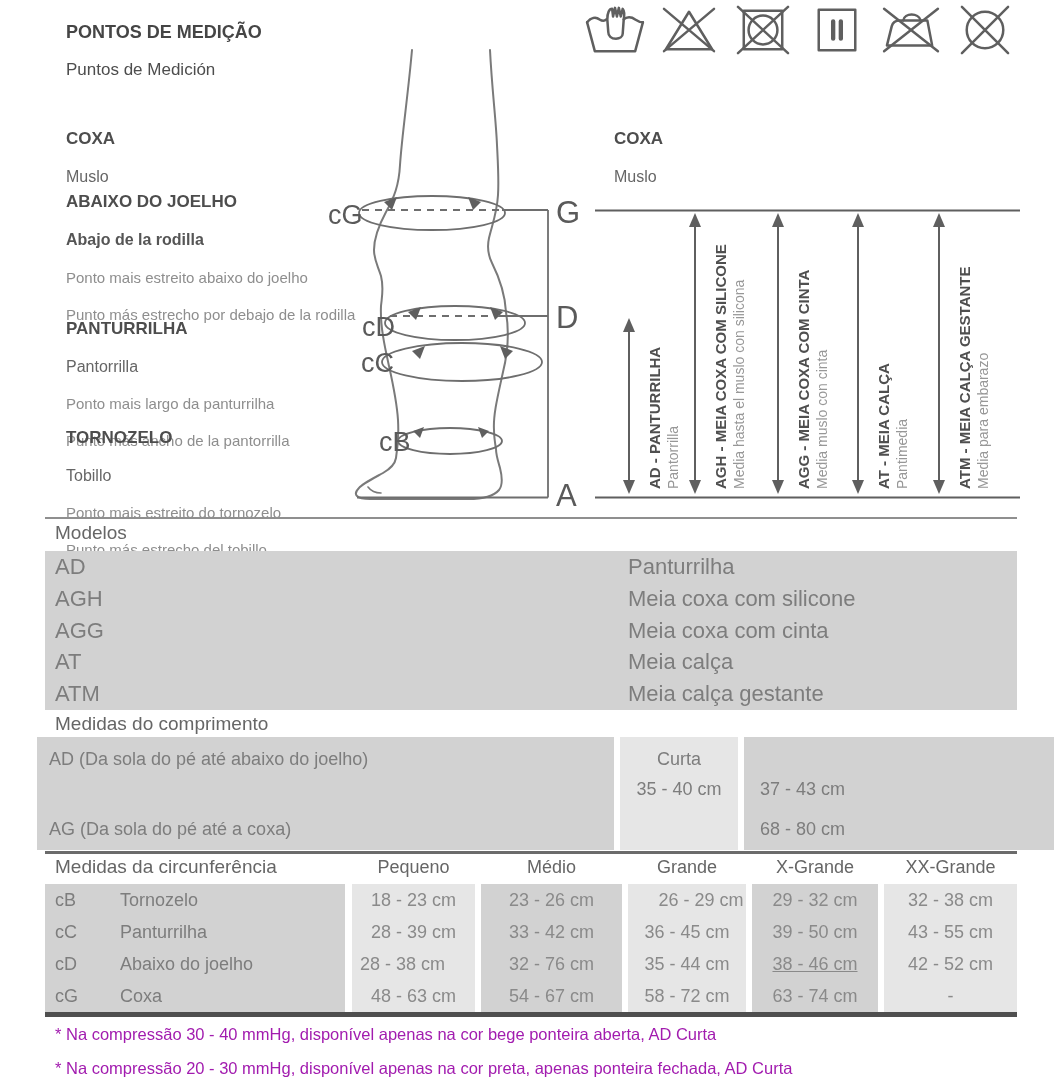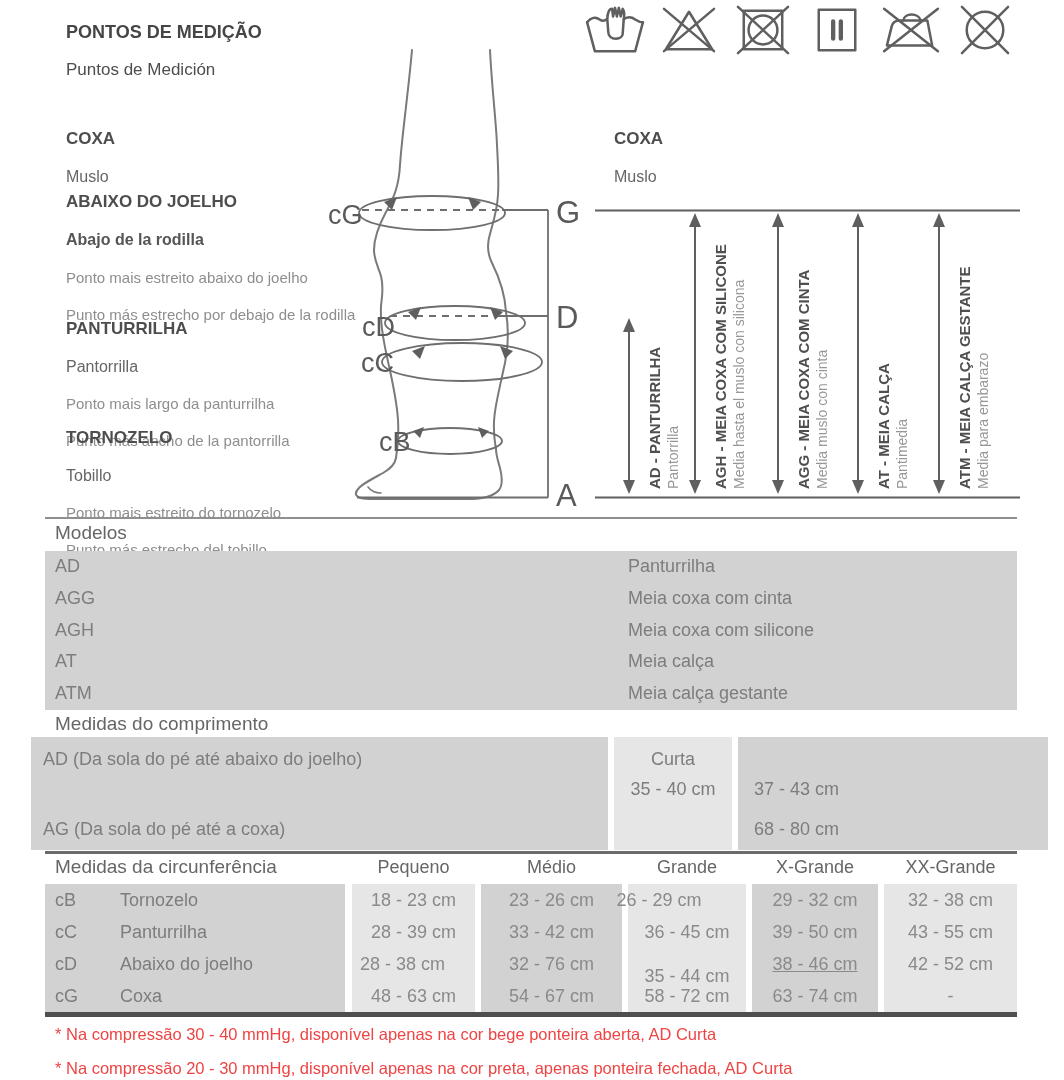--- a/index.html
+++ b/index.html
@@ -24,26 +24,26 @@
   .diag-c{font-size:27px;fill:#5a5a5a;}
   .garm-b{font-size:15px;font-weight:bold;fill:#4f4f4f;}
   .garm-s{font-size:14px;fill:#979797;}
   
   .sec-line{background:#8f8f8f;}
   .sec-title{font-size:19px;color:#666;}
   .tbl-gray{background:#d2d2d2;}
   .tbl-light{background:#e6e6e6;}
   .cell{font-size:18px;color:#7d7d7d;}
   .mrow{position:relative;height:31.8px;line-height:31.8px;}
-  .mrow span{position:absolute;font-size:18px;color:#7d7d7d;}
+  .mrow span{position:absolute;font-size:22px;color:#7d7d7d;}
   .mrow .c1{left:10px;} .mrow .c2{left:583px;}
   .vcell{position:absolute;text-align:center;font-size:18px;color:#8a8a8a;line-height:32px;}
   .crow{position:absolute;height:32px;line-height:32px;font-size:18px;color:#7d7d7d;}
   .hdr-size{position:absolute;text-align:center;font-size:18px;color:#666;}
-  .foot{font-size:16.5px;color:#ef4444;}
+  .foot{font-size:16.5px;color:#a21caf;}
 </style>
 </head>
 <body>
 
 <div id="page">
 
   <div class="abs blk" style="left:50px;top:5px;">
     <p class="title1">PONTOS DE MEDIÇÃO</p>
     <p class="title2">Puntos de Medición</p>
   </div>
@@ -207,39 +207,39 @@
   </svg>
 
   <div class="abs sec-line" style="left:45px;top:517px;width:972px;height:2px;"></div>
   <div class="abs sec-title" style="left:55px;top:522px;">Modelos</div>
   <div class="abs tbl-gray" style="left:45px;top:551px;width:972px;height:159px;">
     <div class="mrow">
       <span class="c1">AD</span>
       <span class="c2">Panturrilha</span>
     </div>
     <div class="mrow">
+      <span class="c1">AGH</span>
+      <span class="c2">Meia coxa com silicone</span>
+    </div>
+    <div class="mrow">
       <span class="c1">AGG</span>
       <span class="c2">Meia coxa com cinta</span>
     </div>
     <div class="mrow">
-      <span class="c1">AGH</span>
-      <span class="c2">Meia coxa com silicone</span>
-    </div>
-    <div class="mrow">
       <span class="c1">AT</span>
       <span class="c2">Meia calça</span>
     </div>
     <div class="mrow">
       <span class="c1">ATM</span>
       <span class="c2">Meia calça gestante</span>
     </div>
   </div>
 
   <div class="abs sec-title" style="left:55px;top:713px;">Medidas do comprimento</div>
-  <div class="abs" style="left:31px;top:737px;width:972px;height:113px;">
+  <div class="abs" style="left:37px;top:737px;width:972px;height:113px;">
     <div class="abs tbl-gray" style="left:0;top:0;width:577px;height:113px;">
       <span class="abs cell" style="left:12px;top:12px;">AD (Da sola do pé até abaixo do joelho)</span>
       <span class="abs cell" style="left:12px;top:82px;">AG (Da sola do pé até a coxa)</span>
     </div>
     <div class="abs tbl-light" style="left:583px;top:0;width:118px;height:113px;">
       <span class="abs cell" style="left:0;top:12px;width:118px;text-align:center;">Curta</span>
       <span class="abs cell" style="left:0;top:42px;width:118px;text-align:center;">35 - 40 cm</span>
     </div>
     <div class="abs tbl-gray" style="left:707px;top:0;width:310px;height:113px;">
       <span class="abs cell" style="left:16px;top:42px;">37 - 43 cm</span>
@@ -263,41 +263,41 @@
     <div class="abs tbl-gray" style="left:436px;top:0;width:141px;height:128px;"></div>
     <div class="abs tbl-light" style="left:583px;top:0;width:118px;height:128px;"></div>
     <div class="abs tbl-gray" style="left:707px;top:0;width:126px;height:128px;"></div>
     <div class="abs tbl-light" style="left:839px;top:0;width:133px;height:128px;"></div>
 
     <div class="crow" style="left:0;top:0;width:972px;">
       <span class="abs" style="left:10px;">cB</span>
       <span class="abs" style="left:75px;">Tornozelo</span>
       <span class="vcell" style="left:307px;width:123px;">18 - 23 cm</span>
       <span class="vcell" style="left:436px;width:141px;">23 - 26 cm</span>
-      <span class="vcell" style="left:566px;width:96px;">26 - 29 cm</span>
+      <span class="vcell" style="left:608px;width:96px;">26 - 29 cm</span>
       <span class="vcell" style="left:707px;width:126px;">29 - 32 cm</span>
       <span class="vcell" style="left:839px;width:133px;">32 - 38 cm</span>
     </div>
 
     <div class="crow" style="left:0;top:32px;width:972px;">
       <span class="abs" style="left:10px;">cC</span>
       <span class="abs" style="left:75px;">Panturrilha</span>
       <span class="vcell" style="left:307px;width:123px;">28 - 39 cm</span>
       <span class="vcell" style="left:436px;width:141px;">33 - 42 cm</span>
       <span class="vcell" style="left:583px;width:118px;">36 - 45 cm</span>
       <span class="vcell" style="left:707px;width:126px;">39 - 50 cm</span>
       <span class="vcell" style="left:839px;width:133px;">43 - 55 cm</span>
     </div>
 
     <div class="crow" style="left:0;top:64px;width:972px;">
       <span class="abs" style="left:10px;">cD</span>
       <span class="abs" style="left:75px;">Abaixo do joelho</span>
       <span class="vcell" style="left:296px;width:123px;">28 - 38 cm</span>
       <span class="vcell" style="left:436px;width:141px;">32 - 76 cm</span>
-      <span class="vcell" style="left:583px;width:118px;margin-top:12px;">35 - 44 cm</span>
+      <span class="vcell" style="left:583px;width:118px;">35 - 44 cm</span>
       <span class="vcell" style="left:707px;width:126px;text-decoration:underline;">38 - 46 cm</span>
       <span class="vcell" style="left:839px;width:133px;">42 - 52 cm</span>
     </div>
 
     <div class="crow" style="left:0;top:96px;width:972px;">
       <span class="abs" style="left:10px;">cG</span>
       <span class="abs" style="left:75px;">Coxa</span>
       <span class="vcell" style="left:307px;width:123px;">48 - 63 cm</span>
       <span class="vcell" style="left:436px;width:141px;">54 - 67 cm</span>
       <span class="vcell" style="left:583px;width:118px;">58 - 72 cm</span>

